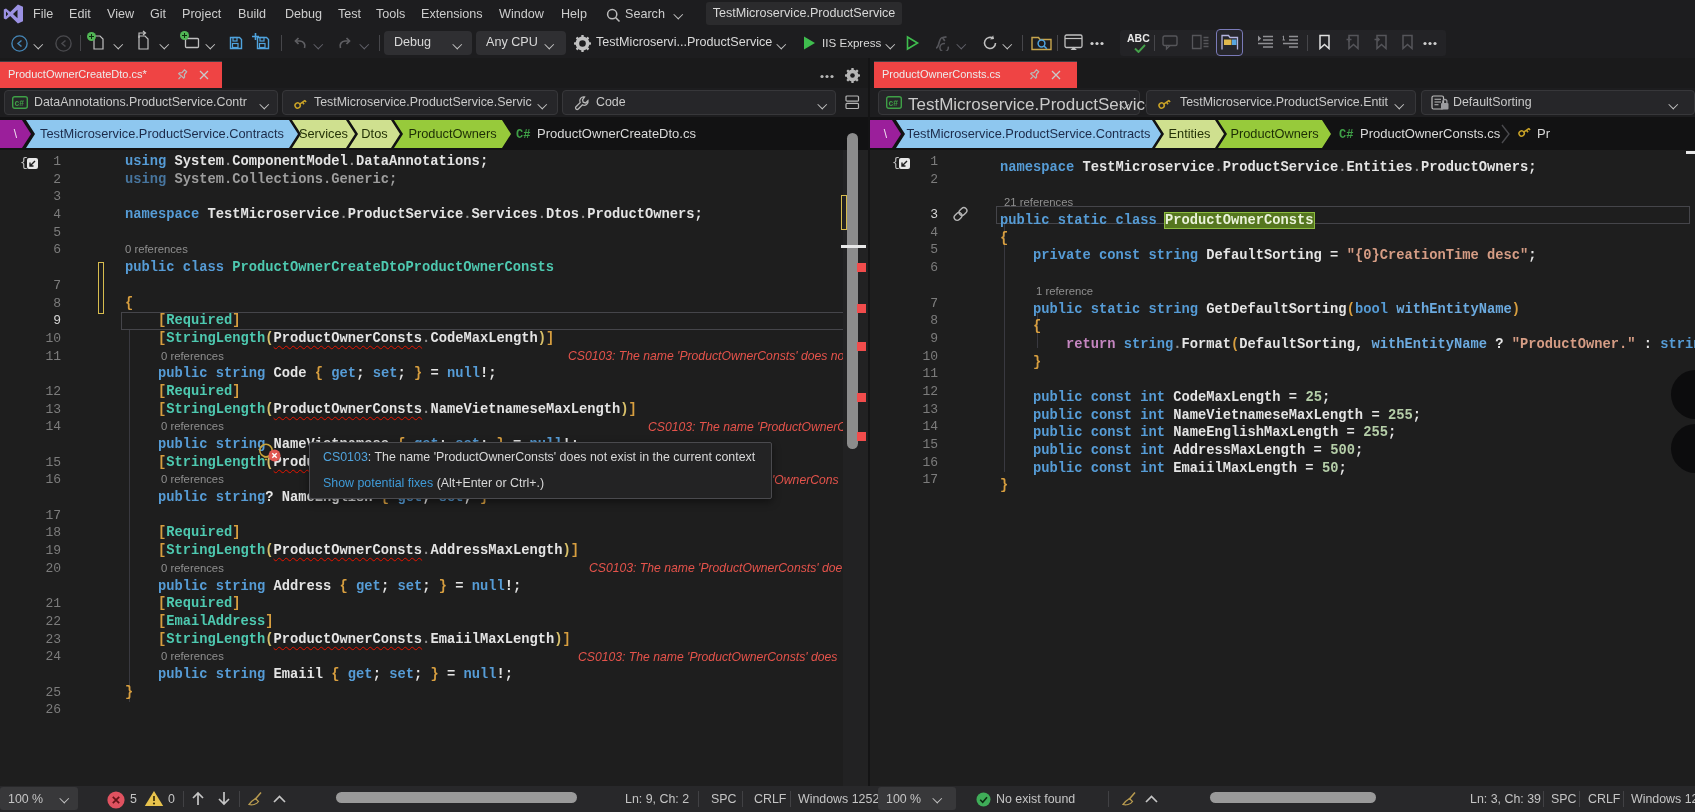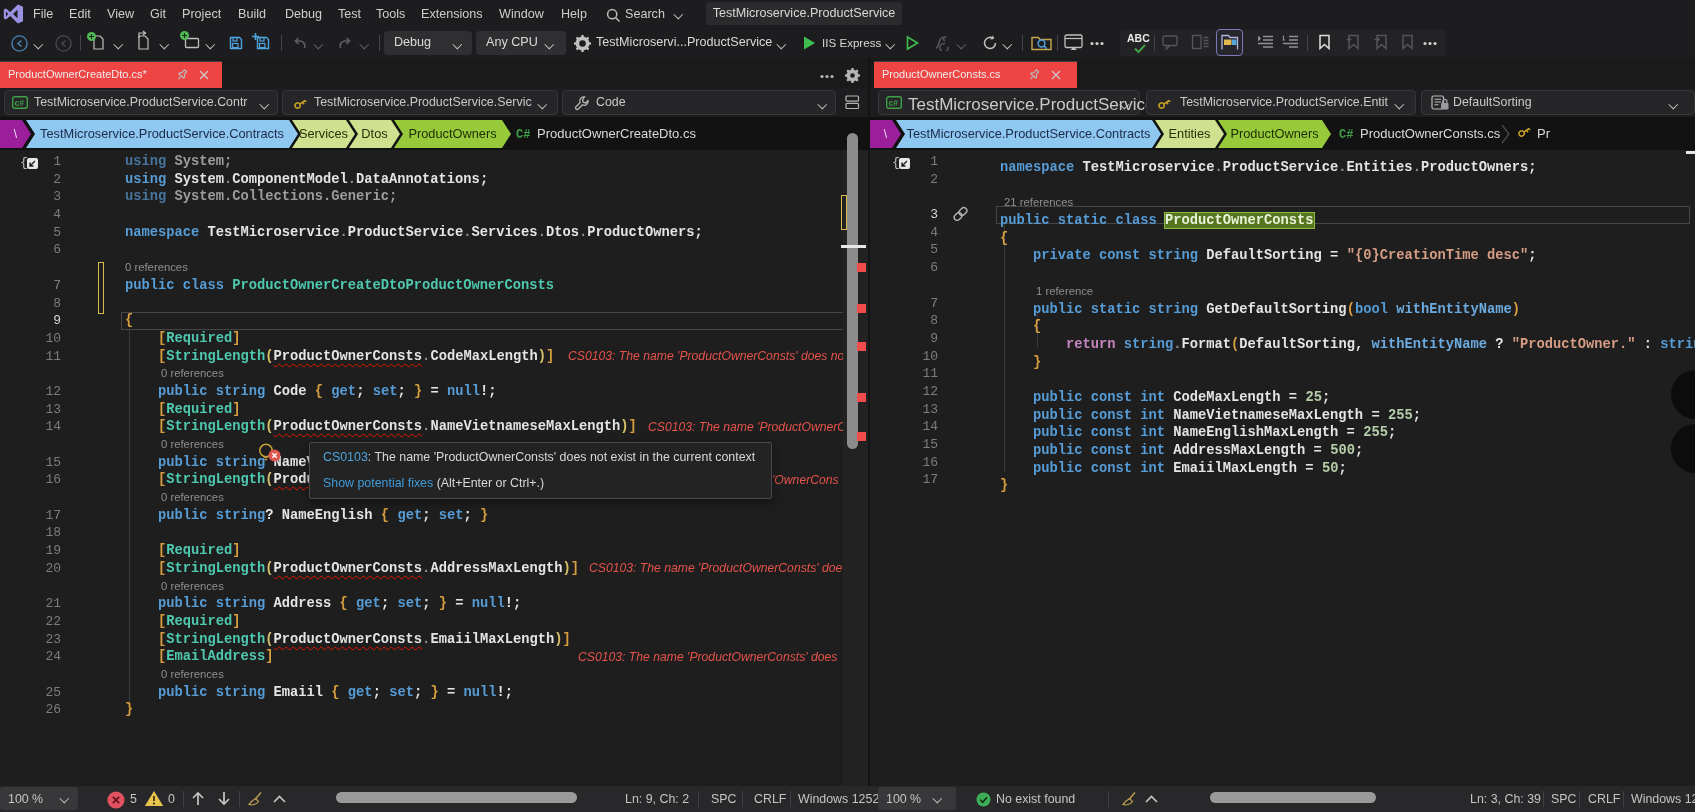--- a/index.html
+++ b/index.html
@@ -263,21 +263,21 @@
     </g>
   </svg>
 <svg class="abs" style="left:1051px;top:70px" width="10" height="10" viewBox="0 0 10 10">
     <path d="M1 1 L9 9 M9 1 L1 9" stroke="#c9c9c9" stroke-width="1.3"></path>
   </svg>
 <div class="dd" style="left:4px;width:274px"></div>
 <svg class="abs" style="left:12px;top:96px" width="16" height="13" viewBox="0 0 16 13">
     <rect x="0.7" y="0.7" width="14.6" height="11.6" rx="2" fill="none" stroke="#3fa047" stroke-width="1.4"></rect>
     <text x="2.6" y="10" font-size="8.5" font-weight="bold" fill="#3fa047" font-family="Liberation Sans">c#</text>
   </svg>
-<span class="ui" style="left:34px;top:95px;color:#c9c9c9;font-size:12.4px">TestMicroservice.ProductService.Contr</span>
+<span class="ui" style="left:34px;top:95px;color:#c9c9c9;font-size:12.4px">DataAnnotations.ProductService.Contr</span>
 <div class="chev" style="left:260px;top:99px"></div>
 <div class="dd" style="left:282px;width:276px"></div>
 <svg class="abs" style="left:292px;top:96px" width="17" height="15" viewBox="0 0 17 15">
     <g transform="rotate(-35 8.5 7.5)">
       <circle cx="5" cy="7.5" r="2.6" fill="none" stroke="#c9a227" stroke-width="1.5"></circle>
       <path d="M7.6 7.5 h6.5 M11 7.5 v2.6 M13.8 7.5 v2.1" stroke="#c9a227" stroke-width="1.5"></path>
     </g>
   </svg>
 <span class="ui" style="left:314px;top:95px;color:#c9c9c9;font-size:12.4px">TestMicroservice.ProductService.Servic</span>
 <div class="chev" style="left:538px;top:99px"></div>
@@ -381,21 +381,20 @@
 <div class="lnum">24</div>
 <div class="lnum"></div>
 <div class="lnum">25</div>
 <div class="lnum">26</div>
 </div>
 <div class="abs lnum" style="left:0;top:162.29999999999998px;width:61px;color:#d5d5d5;background:#1e1e1e">9</div>
 <div class="abs" style="left:98px;top:112px;width:6px;height:52px;border:1.7px solid #d7bc4e"></div>
 <div class="guide" style="left:129px;top:180.0px;height:371.7px"></div>
 <div class="linebox" style="left:121px;top:161.79999999999998px;width:723px"></div>
 <div class="abs" style="left:0;top:3.0px;width:843px">
-<div class="crow" style="padding-left:125px"><span class="kd">using</span><span class="g"> System;</span></div>
 <div class="crow" style="padding-left:125px"><span class="k">using</span><span class="w"> System</span><span class="d">.</span><span class="w">ComponentModel</span><span class="d">.</span><span class="w">DataAnnotations</span><span class="w">;</span></div>
 <div class="crow" style="padding-left:125px"><span class="kd">using</span><span class="g"> System.Collections.Generic;</span></div>
 <div class="crow"></div>
 <div class="crow" style="padding-left:125px"><span class="k">namespace</span><span class="w"> TestMicroservice</span><span class="d">.</span><span class="w">ProductService</span><span class="d">.</span><span class="w">Services</span><span class="d">.</span><span class="w">Dtos</span><span class="d">.</span><span class="w">ProductOwners</span><span class="w">;</span></div>
 <div class="crow"></div>
 <div class="crow lens" style="padding-left:125px">0 references</div>
 <div class="crow" style="padding-left:125px"><span class="k">public</span><span class="w"> </span><span class="k">class</span><span class="t"> ProductOwnerCreateDtoProductOwnerConsts</span></div>
 <div class="crow"></div>
 <div class="crow" style="padding-left:125px"><span class="gold">{</span></div>
 <div class="crow" style="padding-left:125px"><span class="w">    </span><span class="gold">[</span><span class="t">Required</span><span class="gold">]</span></div>
@@ -408,22 +407,22 @@
 <div class="crow" style="padding-left:125px"><span class="w">    </span><span class="k">public</span><span class="w"> </span><span class="k">string</span><span class="w"> NameVietnamese </span><span class="gold">{</span><span class="w"> </span><span class="k">get</span><span class="w">; </span><span class="k">set</span><span class="w">; </span><span class="gold">}</span><span class="w"> = </span><span class="k">null</span><span class="w">!;</span></div>
 <div class="crow" style="padding-left:125px"><span class="w">    </span><span class="gold">[</span><span class="t">StringLength</span><span class="cr">(</span><span class="w sq">ProductOwnerConsts</span><span class="d">.</span><span class="w">NameEnglishMaxLength</span><span class="cr">)</span><span class="gold">]</span></div>
 <div class="crow lens" style="padding-left:161px">0 references</div>
 <div class="crow" style="padding-left:125px"><span class="w">    </span><span class="k">public</span><span class="w"> </span><span class="k">string</span><span class="w">? NameEnglish </span><span class="gold">{</span><span class="w"> </span><span class="k">get</span><span class="w">; </span><span class="k">set</span><span class="w">; </span><span class="gold">}</span></div>
 <div class="crow"></div>
 <div class="crow" style="padding-left:125px"><span class="w">    </span><span class="gold">[</span><span class="t">Required</span><span class="gold">]</span></div>
 <div class="crow" style="padding-left:125px"><span class="w">    </span><span class="gold">[</span><span class="t">StringLength</span><span class="cr">(</span><span class="w sq">ProductOwnerConsts</span><span class="d">.</span><span class="w">AddressMaxLength</span><span class="cr">)</span><span class="gold">]</span></div>
 <div class="crow lens" style="padding-left:161px">0 references</div>
 <div class="crow" style="padding-left:125px"><span class="w">    </span><span class="k">public</span><span class="w"> </span><span class="k">string</span><span class="w"> Address </span><span class="gold">{</span><span class="w"> </span><span class="k">get</span><span class="w">; </span><span class="k">set</span><span class="w">; </span><span class="gold">}</span><span class="w"> = </span><span class="k">null</span><span class="w">!;</span></div>
 <div class="crow" style="padding-left:125px"><span class="w">    </span><span class="gold">[</span><span class="t">Required</span><span class="gold">]</span></div>
+<div class="crow" style="padding-left:125px"><span class="w">    </span><span class="gold">[</span><span class="t">EmailAddress</span><span class="gold">]</span></div>
 <div class="crow" style="padding-left:125px"><span class="w">    </span><span class="gold">[</span><span class="t">StringLength</span><span class="cr">(</span><span class="w sq">ProductOwnerConsts</span><span class="d">.</span><span class="w">EmaiilMaxLength</span><span class="cr">)</span><span class="gold">]</span></div>
-<div class="crow" style="padding-left:125px"><span class="w">    </span><span class="gold">[</span><span class="t">EmailAddress</span><span class="gold">]</span></div>
 <div class="crow lens" style="padding-left:161px">0 references</div>
 <div class="crow" style="padding-left:125px"><span class="w">    </span><span class="k">public</span><span class="w"> </span><span class="k">string</span><span class="w"> Emaiil </span><span class="gold">{</span><span class="w"> </span><span class="k">get</span><span class="w">; </span><span class="k">set</span><span class="w">; </span><span class="gold">}</span><span class="w"> = </span><span class="k">null</span><span class="w">!;</span></div>
 <div class="crow" style="padding-left:125px"><span class="gold">}</span></div>
 </div>
 <div class="err" style="left:568px;top:197.7px">CS0103: The name 'ProductOwnerConsts' does no</div>
 <div class="err" style="left:648px;top:268.5px">CS0103: The name 'ProductOwnerC</div>
 <div class="err" style="left:589px;top:410.09999999999997px">CS0103: The name 'ProductOwnerConsts' doe</div>
 <div class="err" style="left:578px;top:498.59999999999997px">CS0103: The name 'ProductOwnerConsts' does</div>
 <div class="err" style="left:772px;top:321.59999999999997px">'OwnerCons</div>
 </div>

